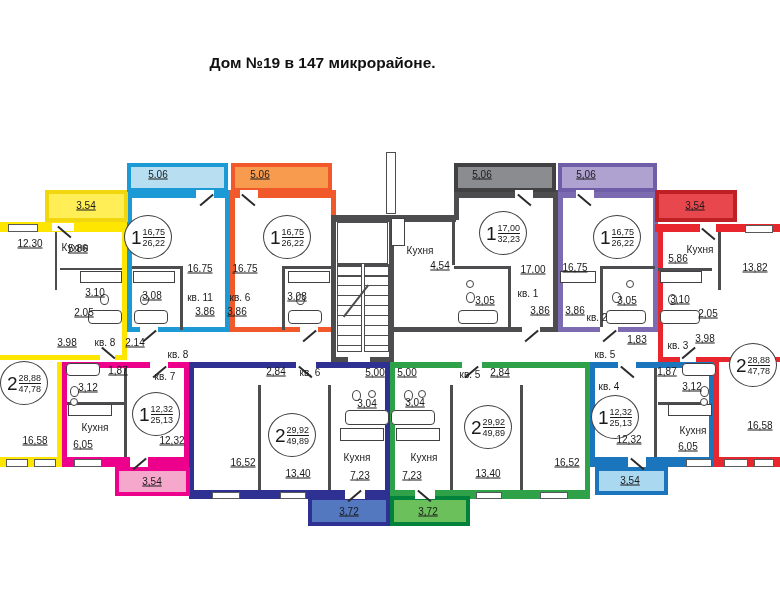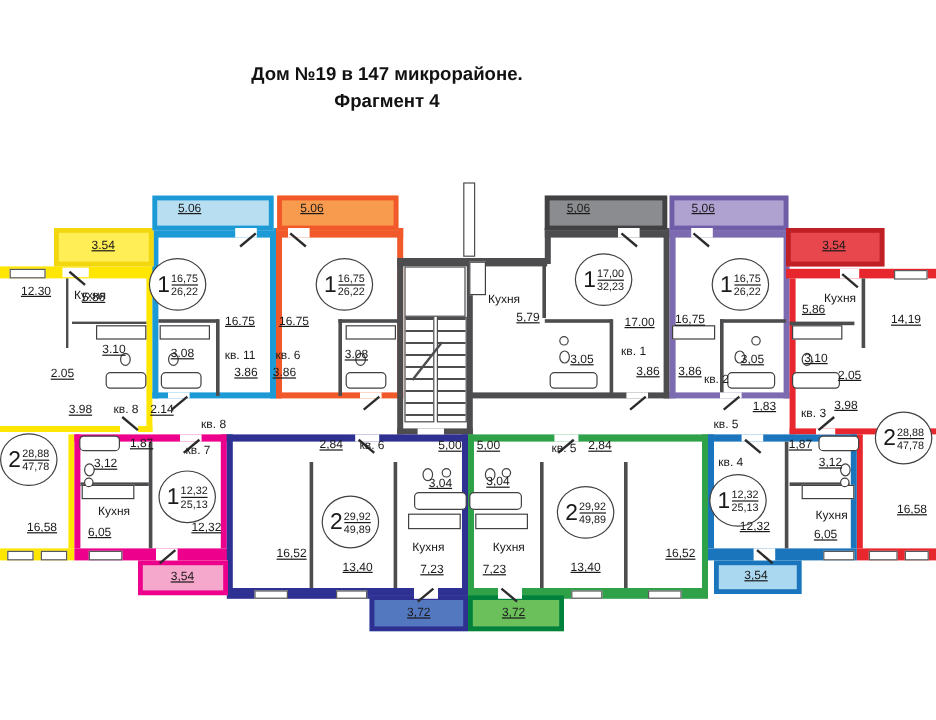--- a/index.html
+++ b/index.html
@@ -51,21 +51,20 @@
   .tub{border-radius:4px;}
   .rnd{border-radius:50%;}
 </style>
 </head>
 <body>
 
 <div id="canvas">
 
   <div class="title">
     <div>Дом №19 в 147 микрорайоне.</div>
-    <div>Фрагмент 4</div>
   </div>
 
   <div class="balc b-yel" style="left:45px;top:190px;width:83px;height:32px"></div>
   <div class="balc b-lblu" style="left:127px;top:163px;width:101px;height:29px"></div>
   <div class="balc b-org" style="left:231px;top:163px;width:101px;height:29px"></div>
   <div class="balc b-gry" style="left:454px;top:163px;width:102px;height:29px"></div>
   <div class="balc b-pur" style="left:558px;top:163px;width:99px;height:29px"></div>
   <div class="balc b-red" style="left:655px;top:190px;width:82px;height:32px"></div>
   <div class="balc b-pnk" style="left:115px;top:467px;width:75px;height:29px"></div>
   <div class="balc b-nav" style="left:308px;top:496px;width:82px;height:30px"></div>
@@ -259,52 +258,52 @@
   <span class="t u" style="left:695px;top:205px">3,54</span>
   <span class="t u" style="left:152px;top:481px">3,54</span>
   <span class="t u" style="left:349px;top:511px">3,72</span>
   <span class="t u" style="left:428px;top:511px">3,72</span>
   <span class="t u" style="left:630px;top:480px">3,54</span>
 
   <span class="t u" style="left:30px;top:243px">12.30</span>
   <span class="t" style="left:75px;top:247px">Кухня</span>
   <span class="t u" style="left:78px;top:248px">5.86</span>
   <span class="t u" style="left:95px;top:292px">3.10</span>
-  <span class="t u" style="left:52px;top:312px">2.05</span>
+  <span class="t u" style="left:84px;top:312px">2.05</span>
   <span class="t u" style="left:67px;top:342px">3.98</span>
   <span class="t" style="left:105px;top:342px">кв. 8</span>
   <span class="t u" style="left:135px;top:342px">2.14</span>
   <span class="t" style="left:178px;top:354px">кв. 8</span>
   <span class="t u" style="left:35px;top:440px">16,58</span>
 
   <span class="t u" style="left:200px;top:268px">16.75</span>
   <span class="t" style="left:200px;top:297px">кв. 11</span>
   <span class="t u" style="left:205px;top:311px">3.86</span>
   <span class="t u" style="left:152px;top:295px">3.08</span>
 
   <span class="t u" style="left:245px;top:268px">16.75</span>
   <span class="t" style="left:240px;top:297px">кв. 6</span>
   <span class="t u" style="left:237px;top:311px">3.86</span>
   <span class="t u" style="left:297px;top:296px">3.08</span>
 
   <span class="t" style="left:420px;top:250px">Кухня</span>
-  <span class="t u" style="left:440px;top:265px">5,79</span>
+  <span class="t u" style="left:440px;top:265px">4,54</span>
   <span class="t u" style="left:533px;top:269px">17.00</span>
   <span class="t" style="left:528px;top:293px">кв. 1</span>
   <span class="t u" style="left:540px;top:310px">3,86</span>
   <span class="t u" style="left:485px;top:300px">3,05</span>
 
   <span class="t u" style="left:575px;top:267px">16,75</span>
   <span class="t" style="left:597px;top:317px">кв. 2</span>
   <span class="t u" style="left:575px;top:310px">3,86</span>
   <span class="t u" style="left:627px;top:300px">3,05</span>
 
   <span class="t" style="left:700px;top:249px">Кухня</span>
   <span class="t u" style="left:678px;top:258px">5,86</span>
-  <span class="t u" style="left:755px;top:267px">14,19</span>
+  <span class="t u" style="left:755px;top:267px">13,82</span>
   <span class="t u" style="left:680px;top:299px">3,10</span>
   <span class="t u" style="left:708px;top:313px">2,05</span>
   <span class="t u" style="left:705px;top:338px">3,98</span>
   <span class="t" style="left:678px;top:345px">кв. 3</span>
   <span class="t u" style="left:637px;top:339px">1,83</span>
   <span class="t u" style="left:760px;top:425px">16,58</span>
 
   <span class="t" style="left:165px;top:376px">кв. 7</span>
   <span class="t u" style="left:118px;top:370px">1,87</span>
   <span class="t u" style="left:88px;top:387px">3,12</span>

